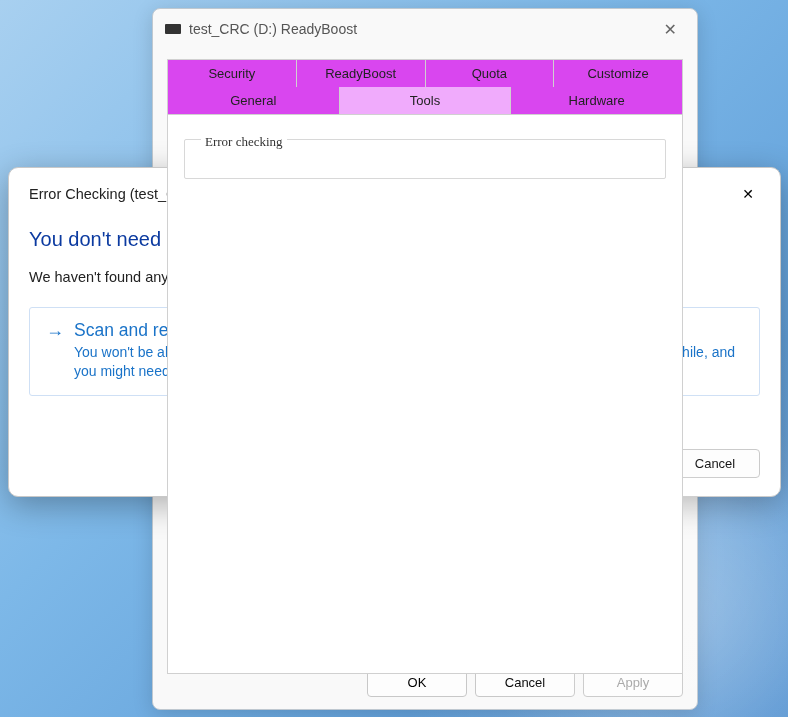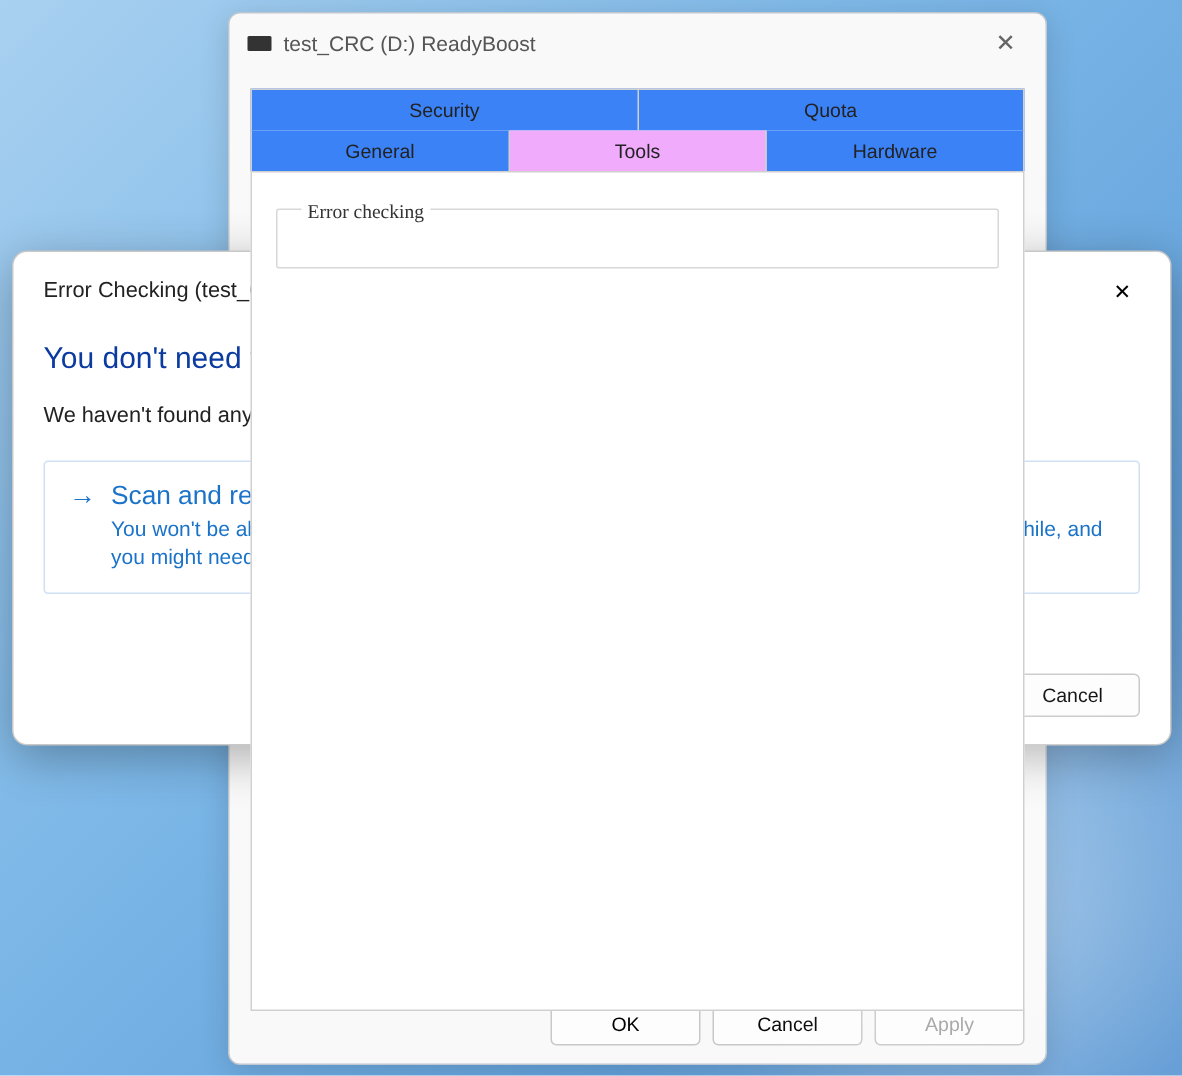--- a/index.html
+++ b/index.html
@@ -29,21 +29,21 @@
     }
     .prop-title-left { display: flex; align-items: center; gap: 8px; color: #555; font-size: 14px; }
     .drive-icon-mini { width: 16px; height: 10px; background: #333; border-radius: 1px; }
     .prop-close { font-size: 16px; color: #666; cursor: default; padding: 4px 8px; }
 
     .tab-area { padding: 10px 14px 0 14px; }
     .tab-row { display: flex; }
     .tab {
       flex: 1; text-align: center; padding: 6px 4px;
       font-size: 13px; color: #222; border: 1px solid #d0d0d0;
-      border-bottom: none; background: #3b82f6; cursor: default;
+      border-bottom: none; background: #d946ef; cursor: default;
     }
     .tab + .tab { border-left: none; }
     .tab.active { background: #f0abfc; position: relative; z-index: 2; }
     .tab-row.second .tab { border-top: none; }
     .tab-content {
       border: 1px solid #d0d0d0; background: #fff;
       min-height: 560px; padding: 18px 16px; position: relative; z-index: 1;
     }
     .group {
       border: 1px solid #d8d8d8; border-radius: 2px; padding: 10px;
@@ -104,21 +104,23 @@
     <div class="prop-title-left">
       <span class="drive-icon-mini"></span>
       <span>test_CRC (D:) ReadyBoost</span>
     </div>
     <span class="prop-close">✕</span>
   </div>
 
   <div class="tab-area">
     <div class="tab-row">
       <div class="tab">Security</div>
+      <div class="tab">ReadyBoost</div>
       <div class="tab">Quota</div>
+      <div class="tab">Customize</div>
     </div>
     <div class="tab-row second">
       <div class="tab">General</div>
       <div class="tab active">Tools</div>
       <div class="tab">Hardware</div>
     </div>
     <div class="tab-content">
       <div class="group">
         <span class="group-legend">Error checking</span>
       </div>

